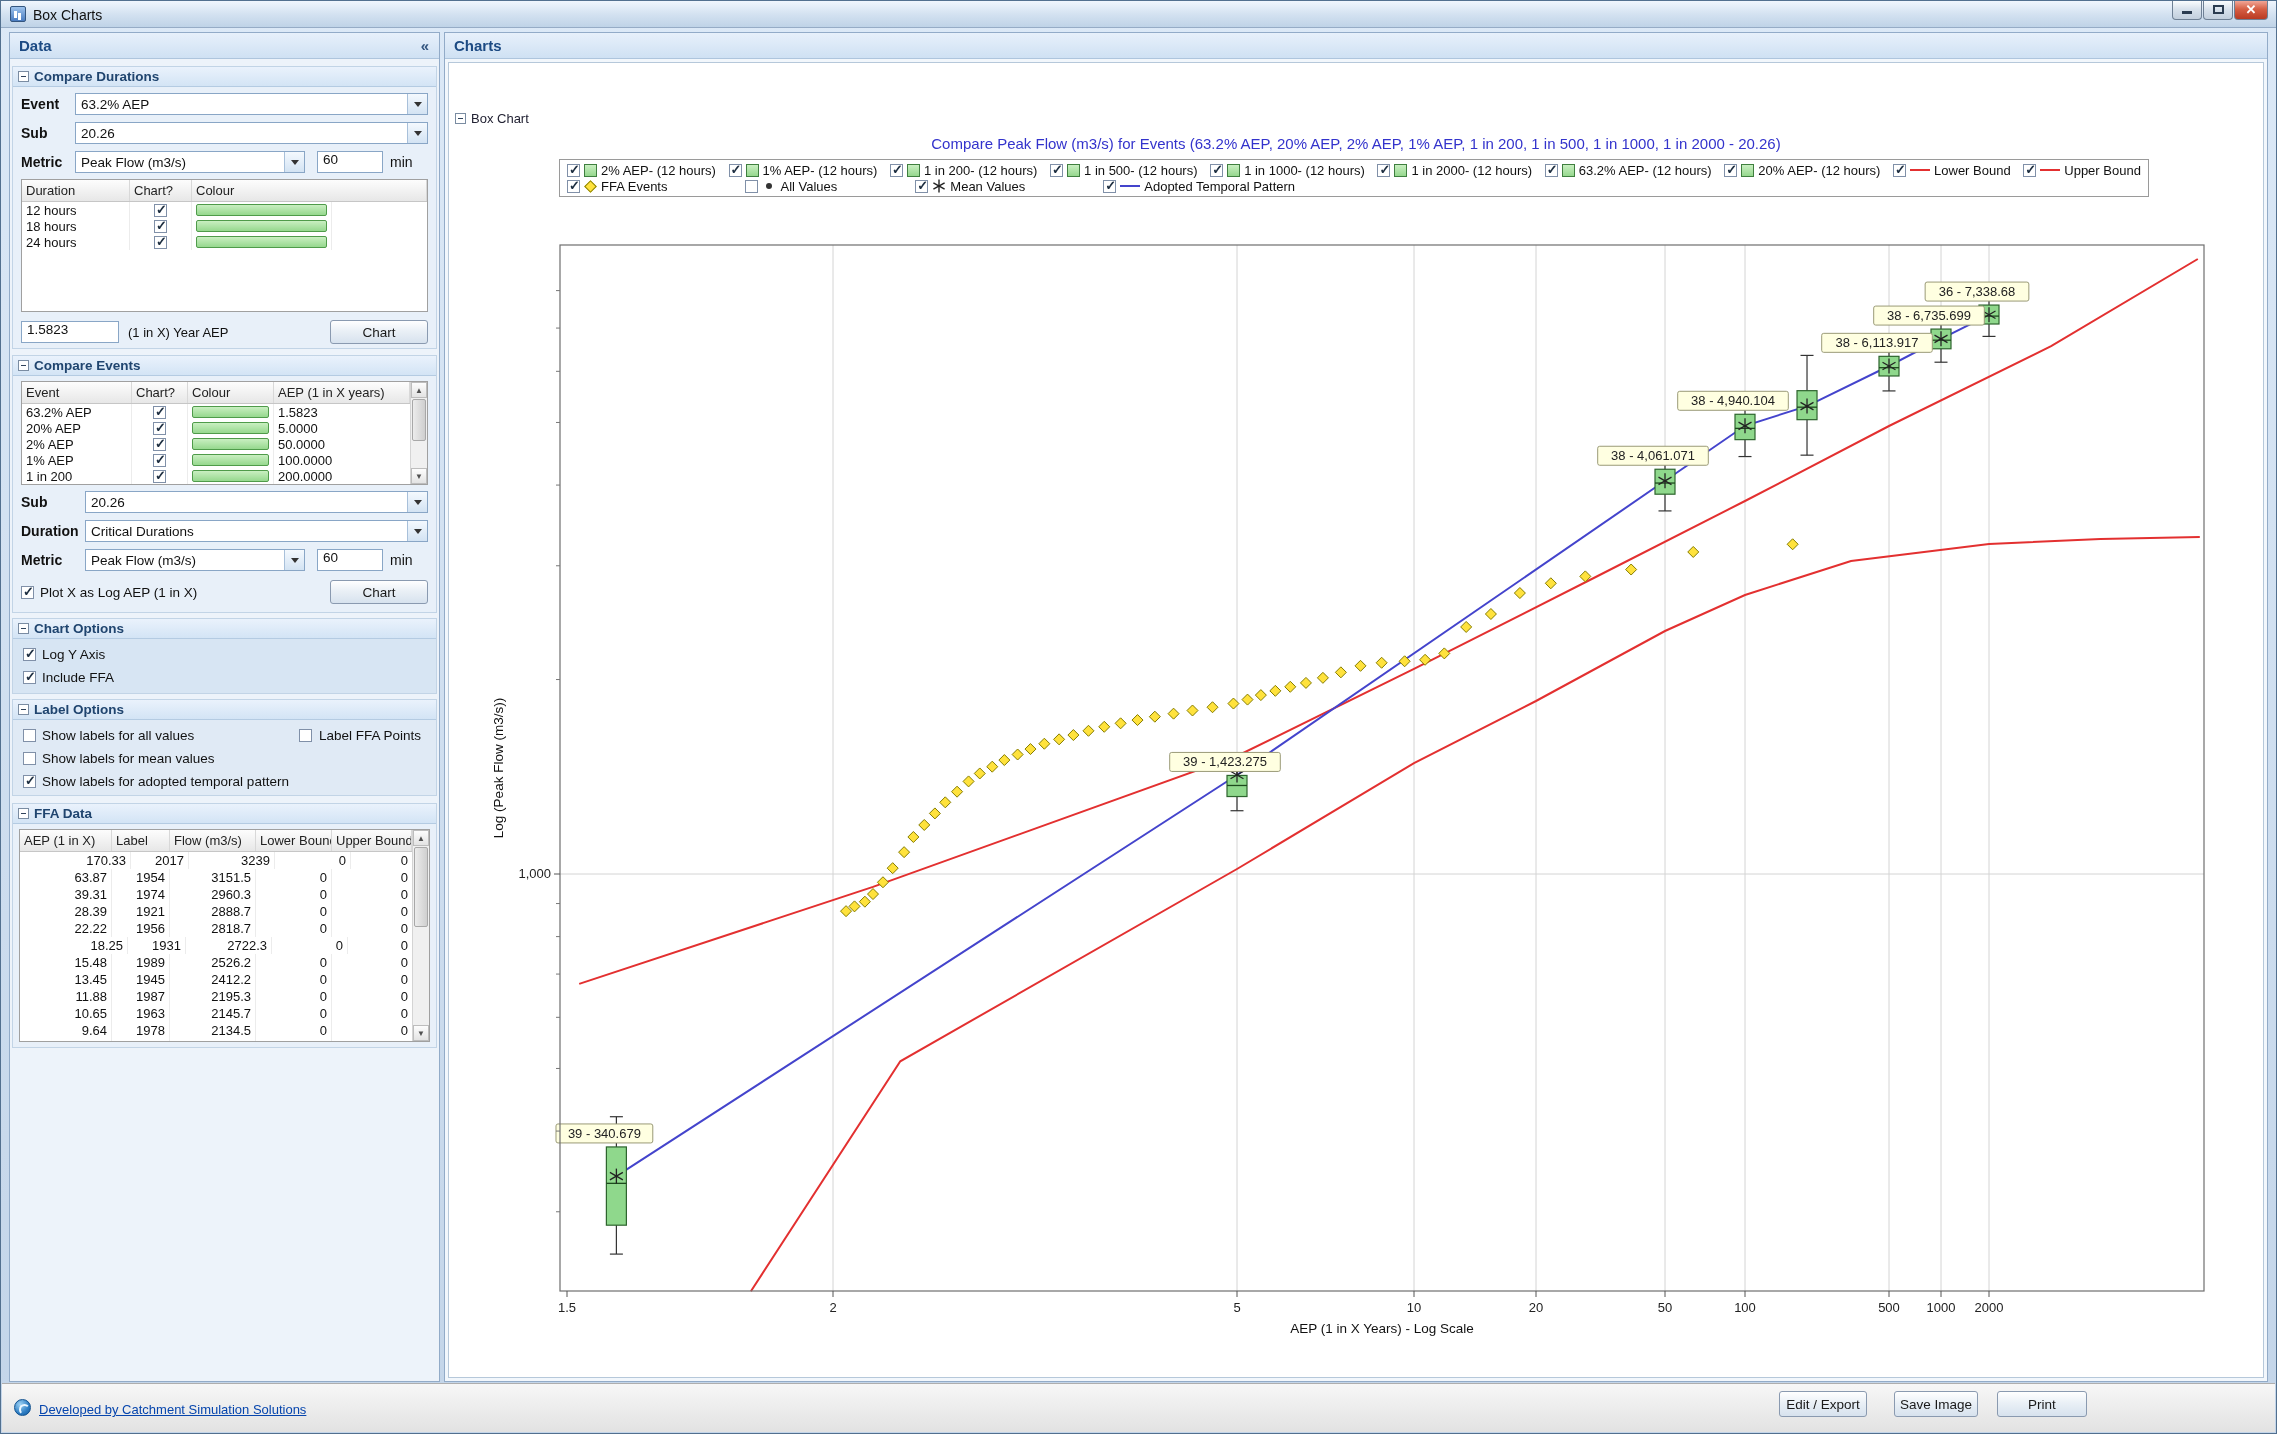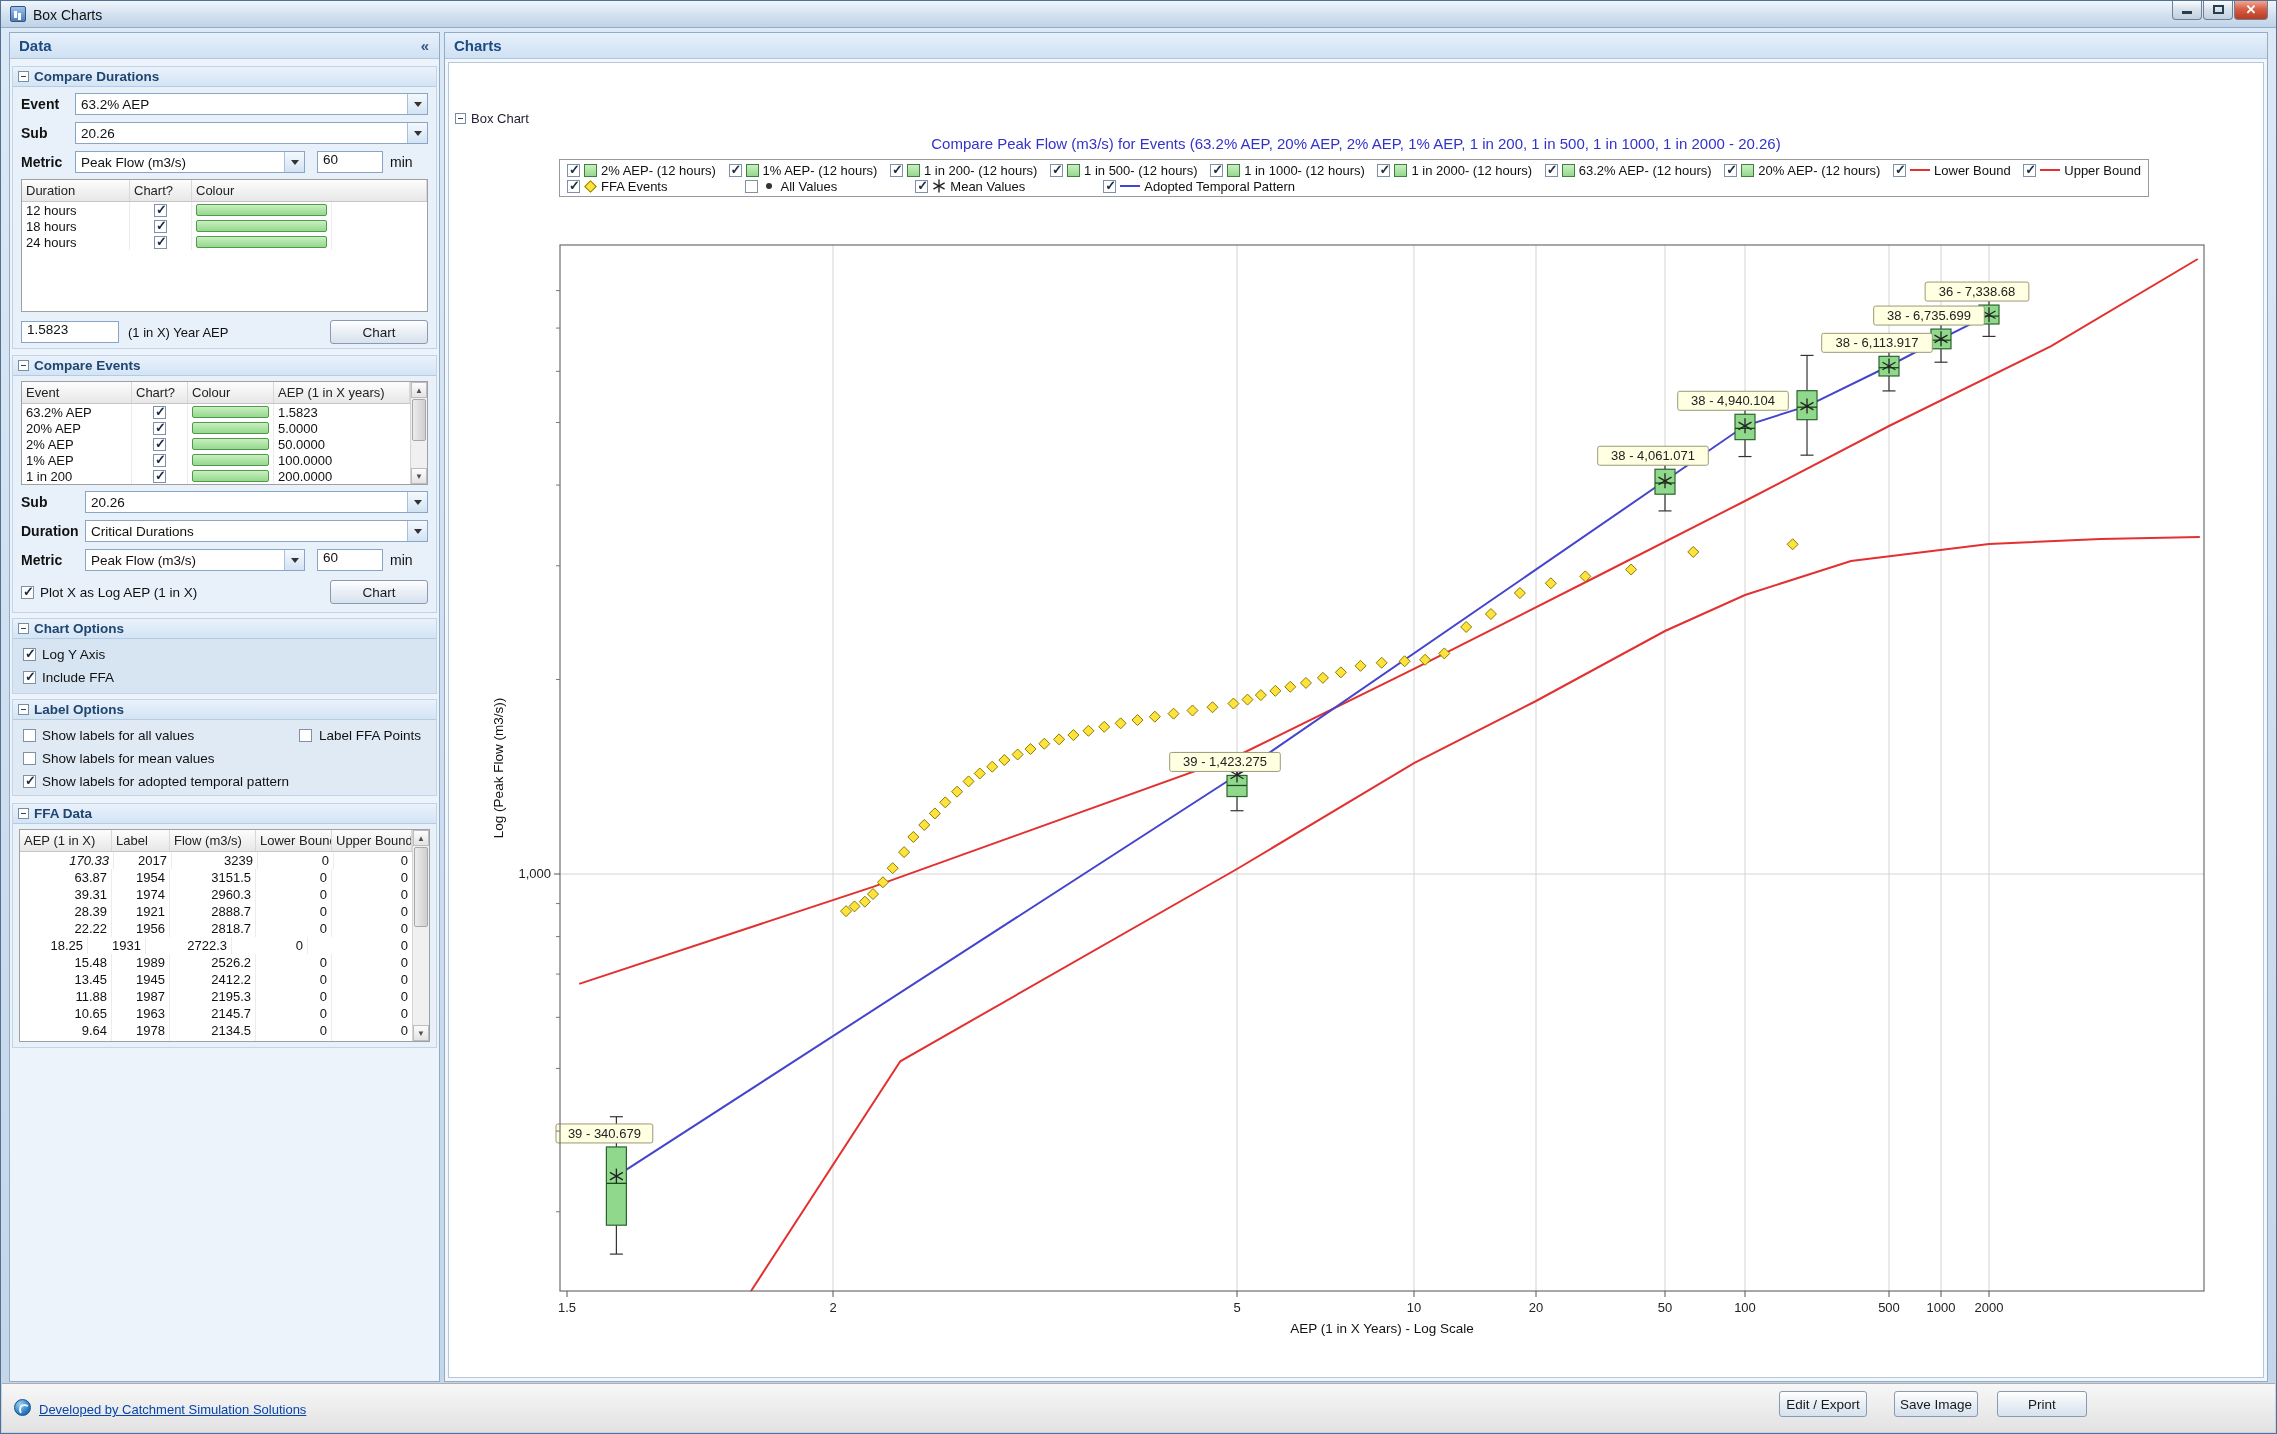--- a/index.html
+++ b/index.html
@@ -342,21 +342,21 @@
       <div class="tbl" style="height:213px; margin:5px 6px 0;">
         <div class="tbl-head" style="padding-right:17px;">
           <span class="c" style="width:92px;">AEP (1 in X)</span>
           <span class="c" style="width:58px;">Label</span>
           <span class="c" style="width:86px;">Flow (m3/s)</span>
           <span class="c" style="width:76px;">Lower Bound</span>
           <span class="c" style="flex:1;">Upper Bound</span>
         </div>
         <div id="ffa-rows" style="margin-right:17px;">
             <span class="tbl-row" style="height: 17px;">
-              <span class="c right" style="width: 94px; justify-content: flex-end; font-style: italic;">170.33</span>
+              <span class="c right" style="width: 111px; justify-content: flex-end;">170.33</span>
               <span class="c right" style="width: 58px; justify-content: flex-end;">2017</span>
               <span class="c right" style="width: 86px; justify-content: flex-end;">3239</span>
               <span class="c right" style="width: 76px; justify-content: flex-end;">0</span>
               <span class="c right" style="flex: 1 1 0%; border-right: none; justify-content: flex-end;">0</span>
             </span>
             <span class="tbl-row" style="height: 17px;">
               <span class="c right" style="width: 92px; justify-content: flex-end;">63.87</span>
               <span class="c right" style="width: 58px; justify-content: flex-end;">1954</span>
               <span class="c right" style="width: 86px; justify-content: flex-end;">3151.5</span>
               <span class="c right" style="width: 76px; justify-content: flex-end;">0</span>
@@ -377,21 +377,21 @@
               <span class="c right" style="flex: 1 1 0%; border-right: none; justify-content: flex-end;">0</span>
             </span>
             <span class="tbl-row" style="height: 17px;">
               <span class="c right" style="width: 92px; justify-content: flex-end;">22.22</span>
               <span class="c right" style="width: 58px; justify-content: flex-end;">1956</span>
               <span class="c right" style="width: 86px; justify-content: flex-end;">2818.7</span>
               <span class="c right" style="width: 76px; justify-content: flex-end;">0</span>
               <span class="c right" style="flex: 1 1 0%; border-right: none; justify-content: flex-end;">0</span>
             </span>
             <span class="tbl-row" style="height: 17px;">
-              <span class="c right" style="width: 68px; justify-content: flex-end;">18.25</span>
+              <span class="c right" style="width: 108px; justify-content: flex-end;">18.25</span>
               <span class="c right" style="width: 58px; justify-content: flex-end;">1931</span>
               <span class="c right" style="width: 86px; justify-content: flex-end;">2722.3</span>
               <span class="c right" style="width: 76px; justify-content: flex-end;">0</span>
               <span class="c right" style="flex: 1 1 0%; border-right: none; justify-content: flex-end;">0</span>
             </span>
             <span class="tbl-row" style="height: 17px;">
               <span class="c right" style="width: 92px; justify-content: flex-end;">15.48</span>
               <span class="c right" style="width: 58px; justify-content: flex-end;">1989</span>
               <span class="c right" style="width: 86px; justify-content: flex-end;">2526.2</span>
               <span class="c right" style="width: 76px; justify-content: flex-end;">0</span>

